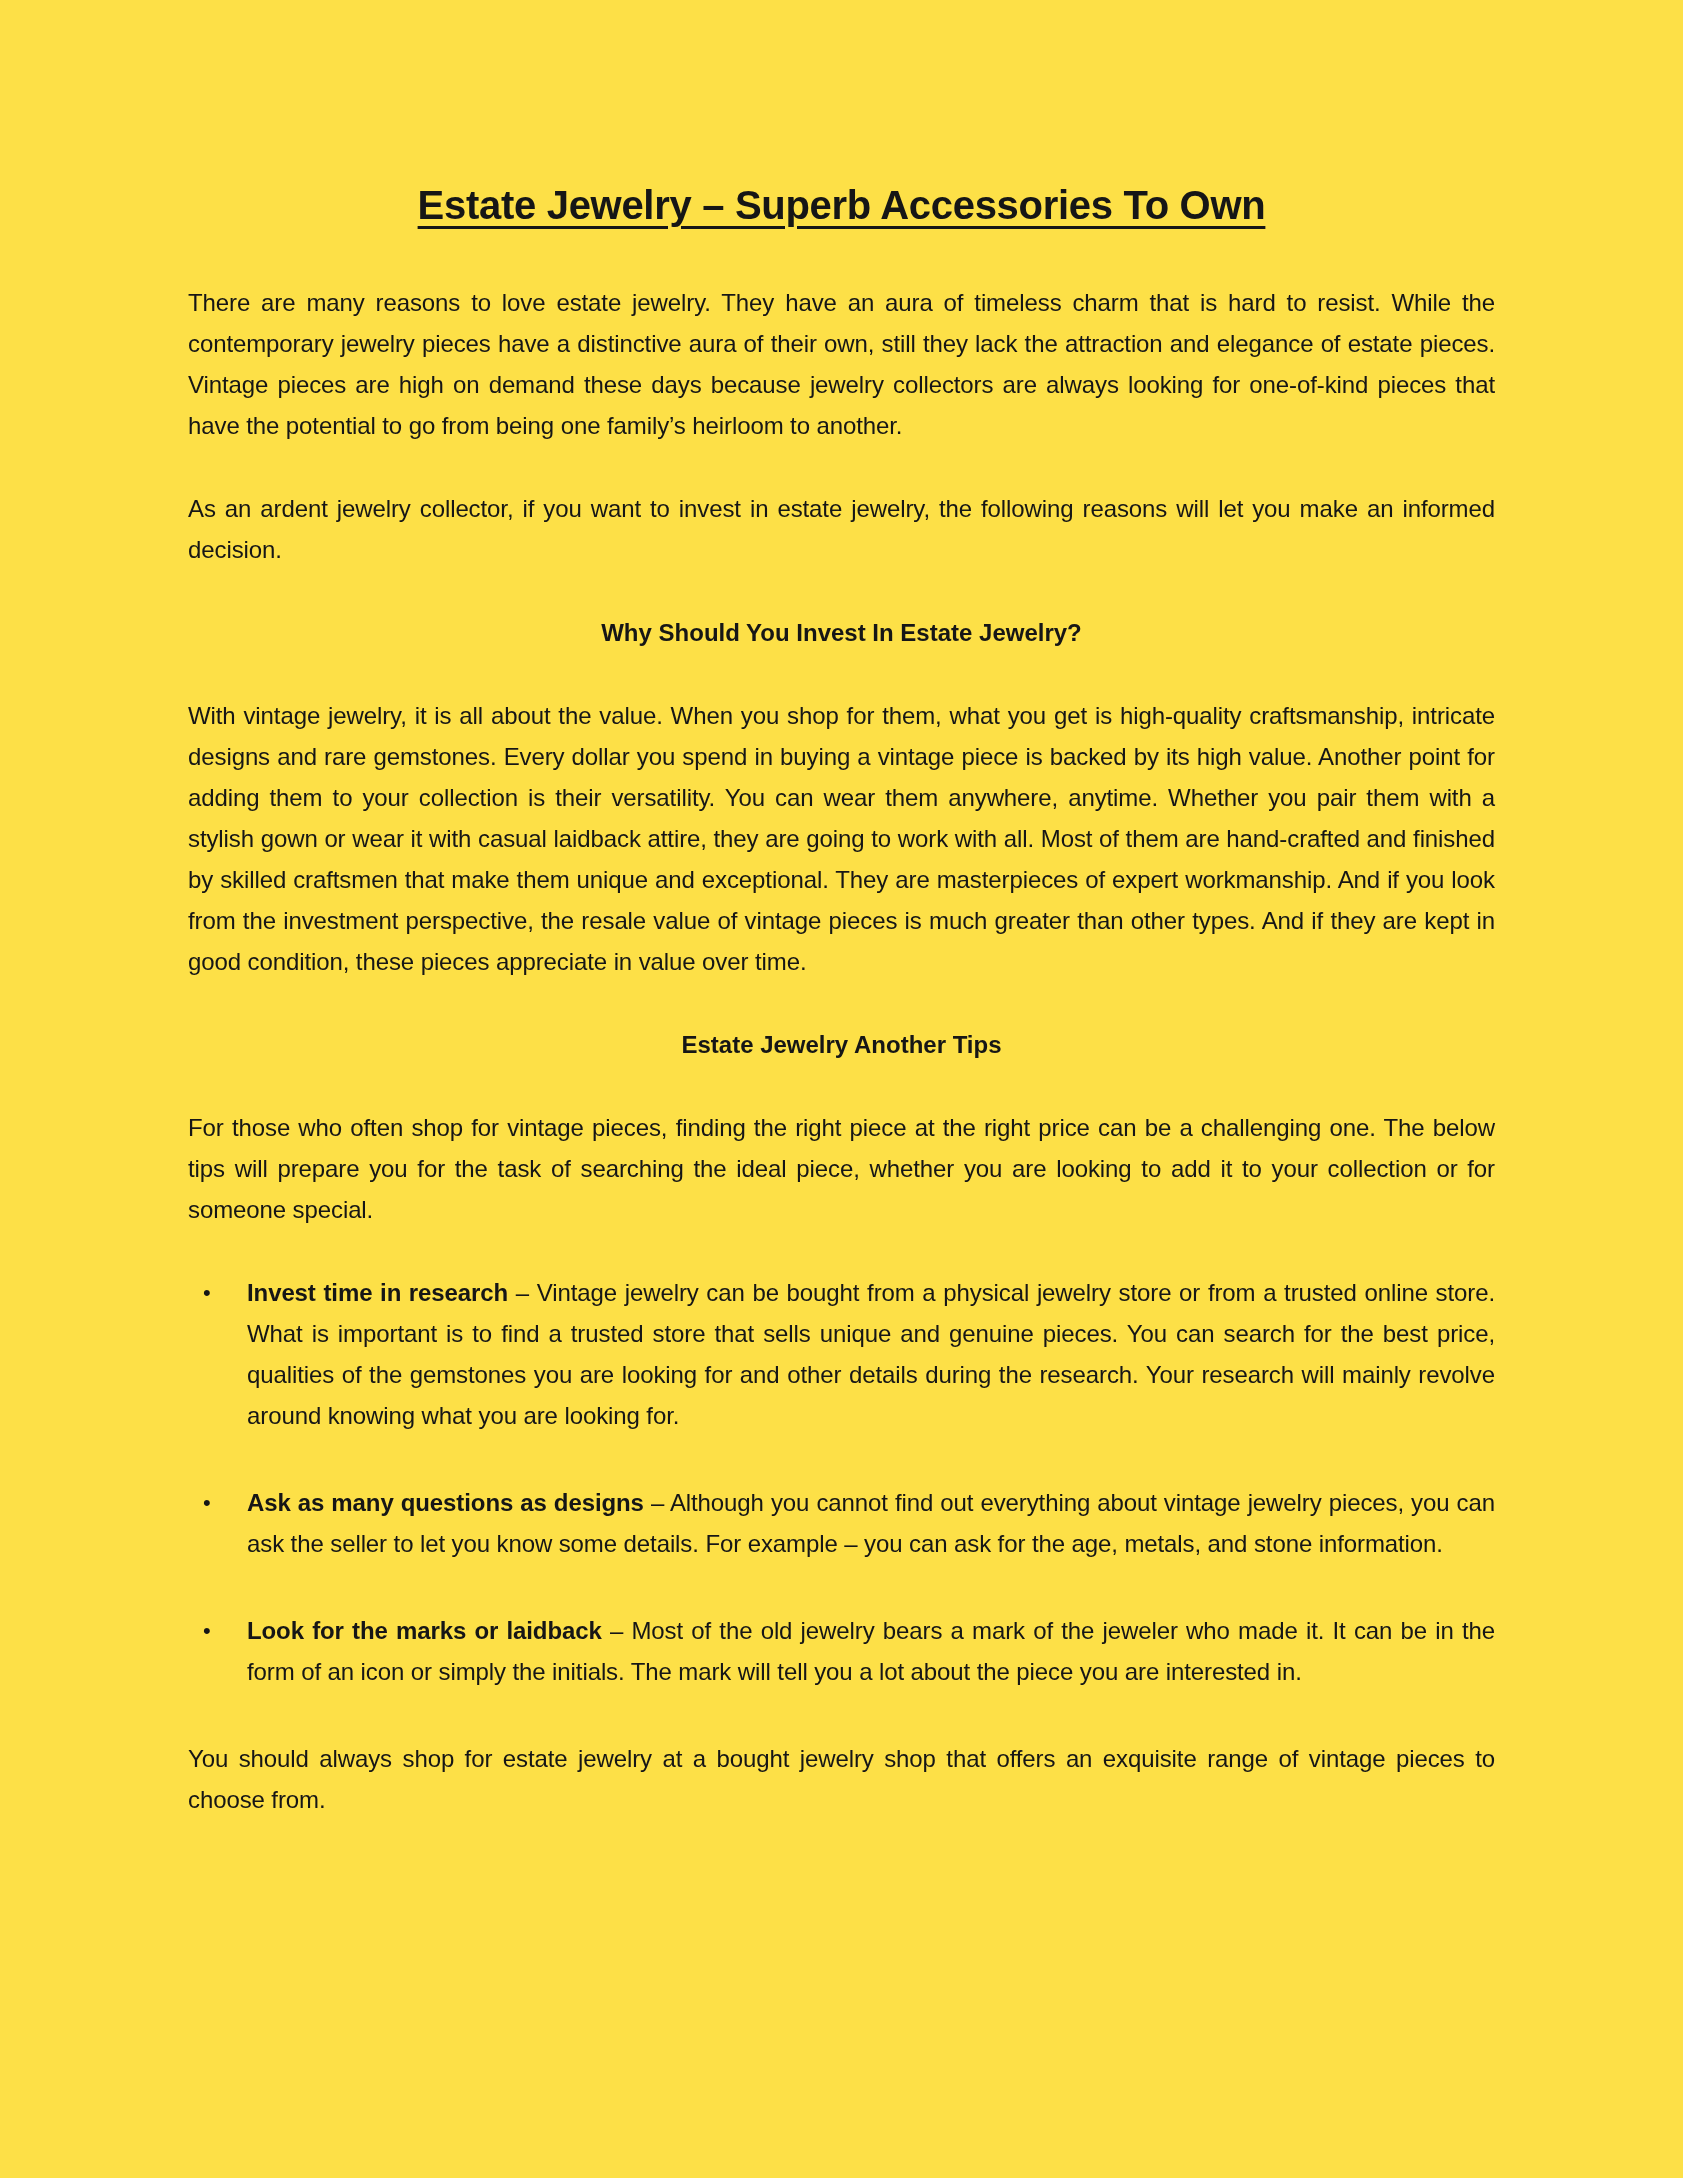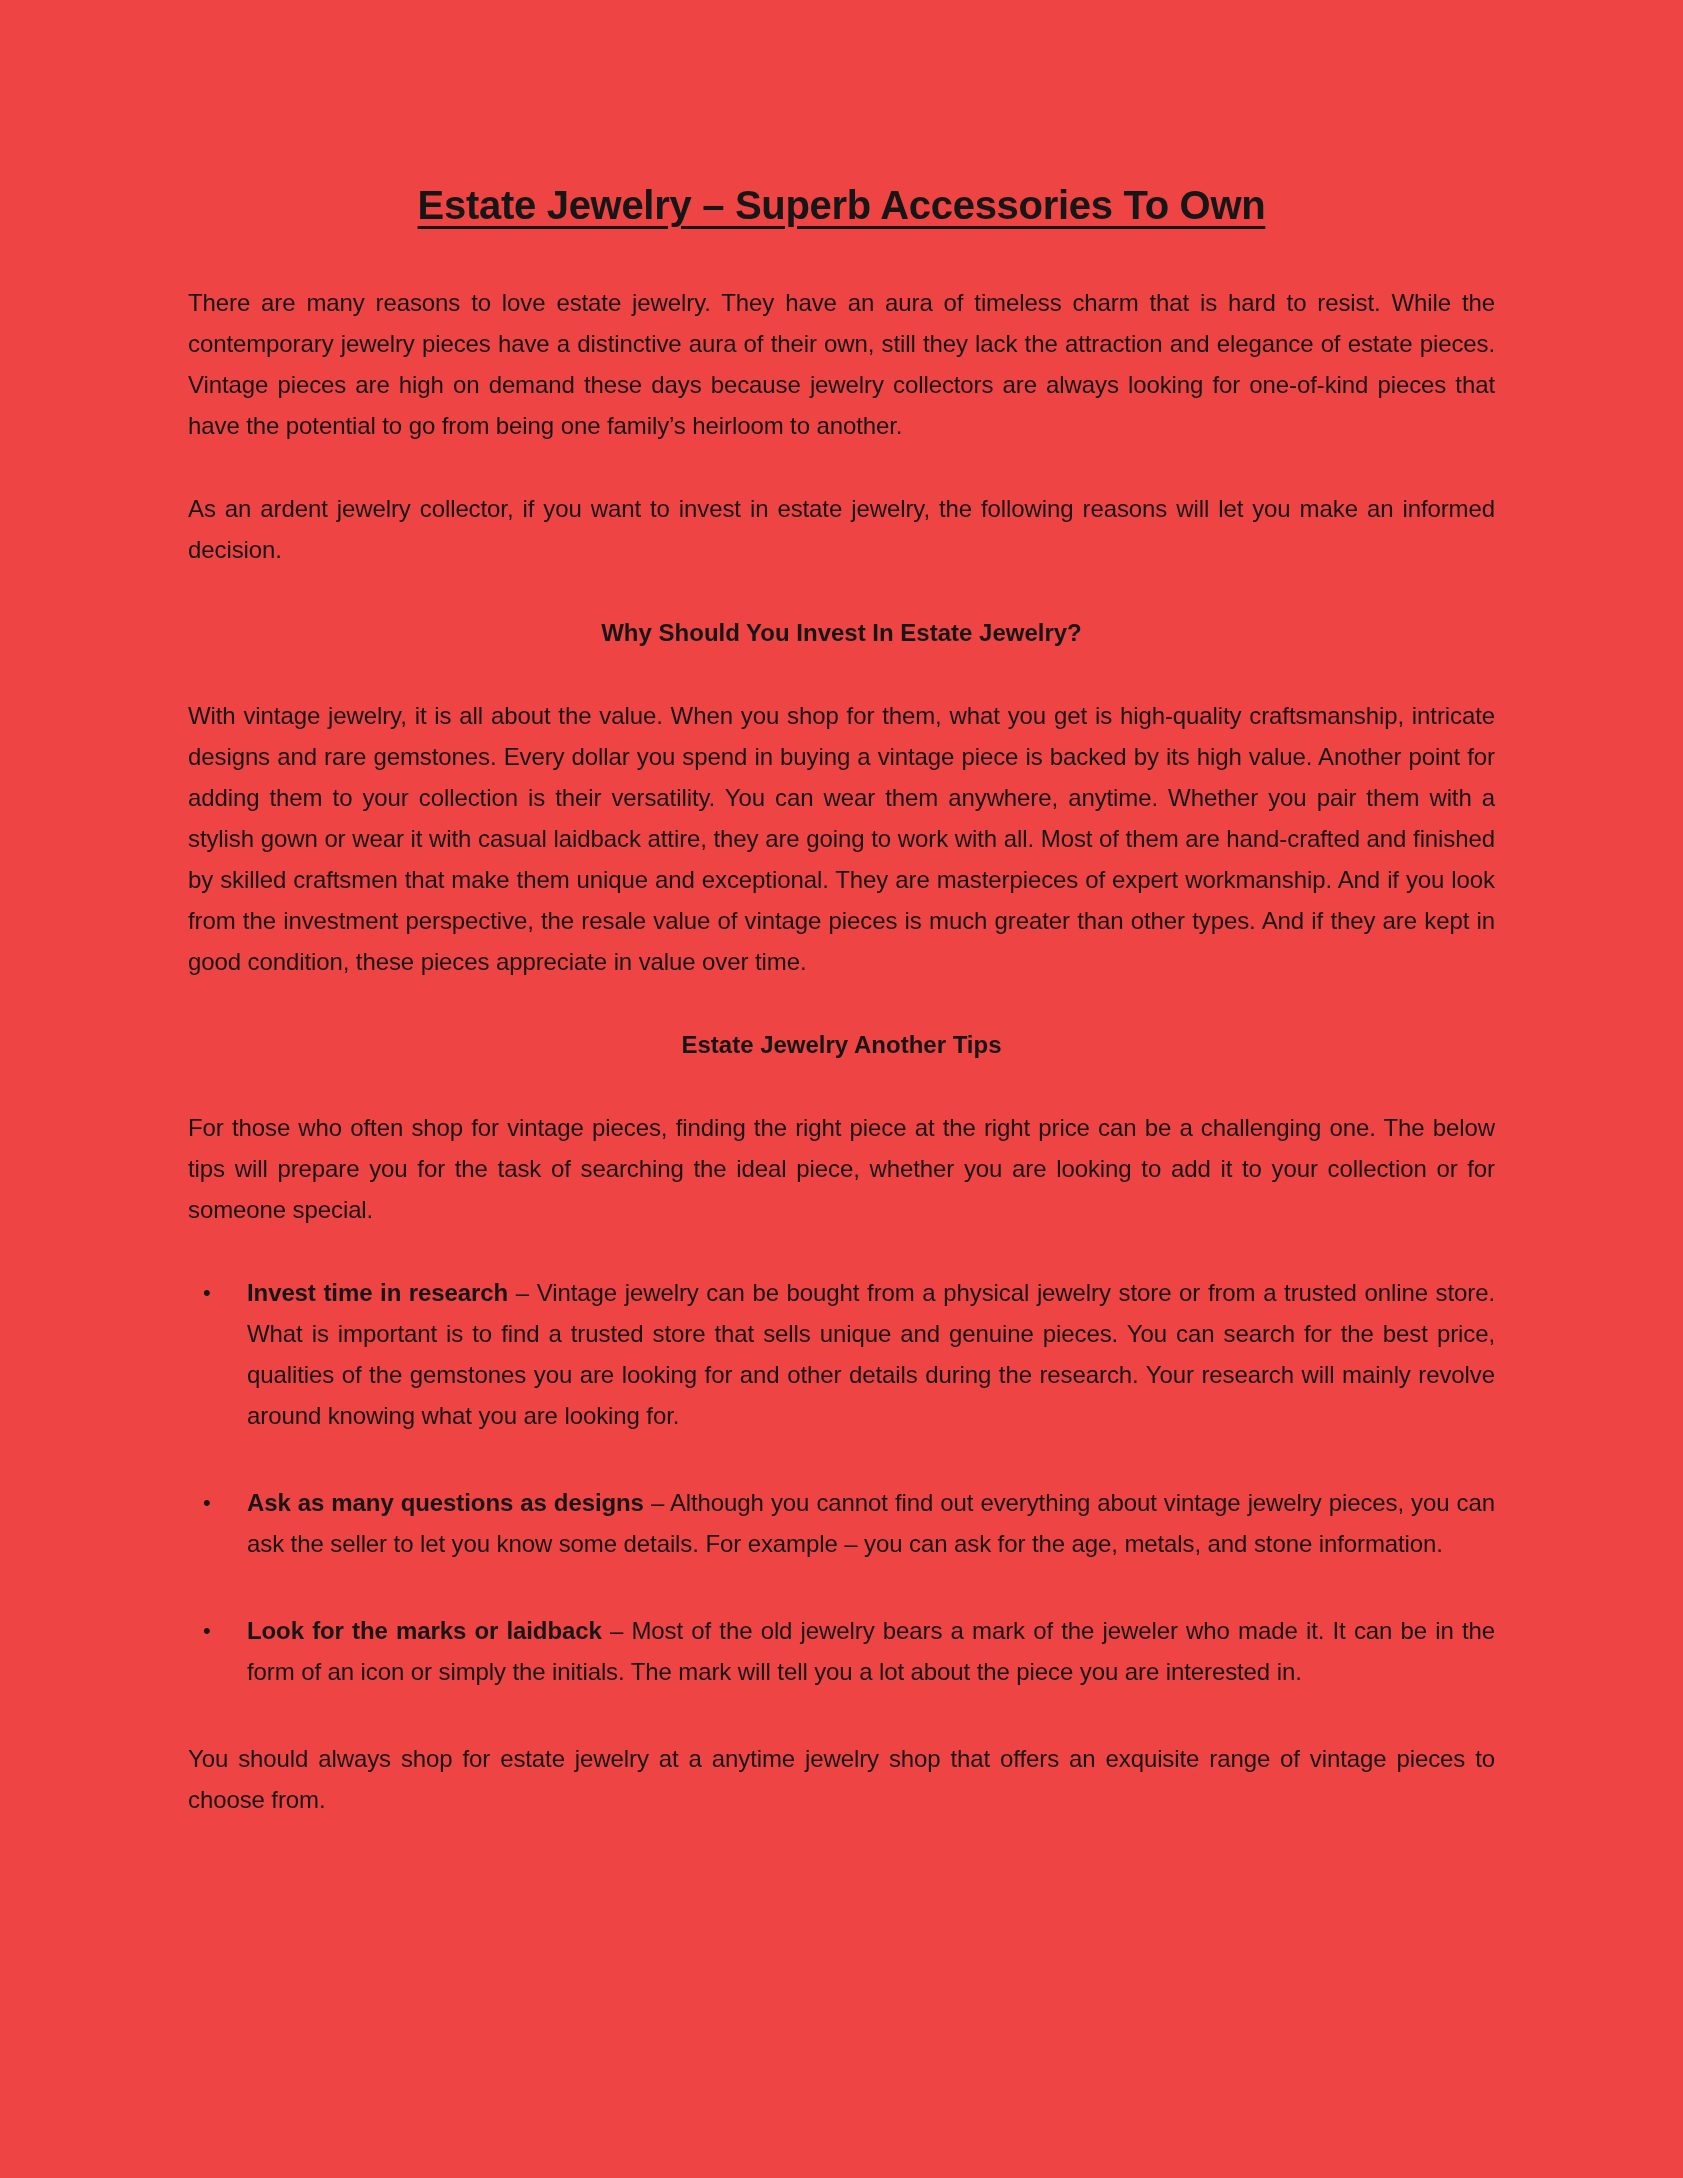--- a/index.html
+++ b/index.html
@@ -11,21 +11,21 @@
   body {
     width: 1683px;
     height: 2178px;
     font-family: "Liberation Sans", "DejaVu Sans", sans-serif;
     color: #161616;
   }
   .page {
     width: 1683px;
     height: 2178px;
     padding: 183px 188px 0 188px;
-    background: #ef4444;
+    background: #fde047;
   }
   .doc-title {
     text-align: center;
     font-size: 40px;
     font-weight: bold;
     text-decoration: underline;
     text-decoration-thickness: 3px;
     text-underline-offset: 7px;
     margin: 0 0 54px 0;
     letter-spacing: -0.3px;
@@ -91,16 +91,16 @@
       <span class="bullet-glyph">•</span><span class="lead">Invest time in research</span><span> – Vintage jewelry can be bought from a physical jewelry store or from a trusted online store. What is important is to find a trusted store that sells unique and genuine pieces. You can search for the best price, qualities of the gemstones you are looking for and other details during the research. Your research will mainly revolve around knowing what you are looking for.</span>
     </li>
     <li>
       <span class="bullet-glyph">•</span><span class="lead">Ask as many questions as designs</span><span> – Although you cannot find out everything about vintage jewelry pieces, you can ask the seller to let you know some details. For example – you can ask for the age, metals, and stone information.</span>
     </li>
     <li>
       <span class="bullet-glyph">•</span><span class="lead">Look for the marks or laidback</span><span> – Most of the old jewelry bears a mark of the jeweler who made it. It can be in the form of an icon or simply the initials. The mark will tell you a lot about the piece you are interested in.</span>
     </li>
   </ul>
 
-  <p class="body-text">You should always shop for estate jewelry at a anytime jewelry shop that offers an exquisite range of vintage pieces to choose from.</p>
+  <p class="body-text">You should always shop for estate jewelry at a bought jewelry shop that offers an exquisite range of vintage pieces to choose from.</p>
 
 </div>
 
 
 </body></html>

